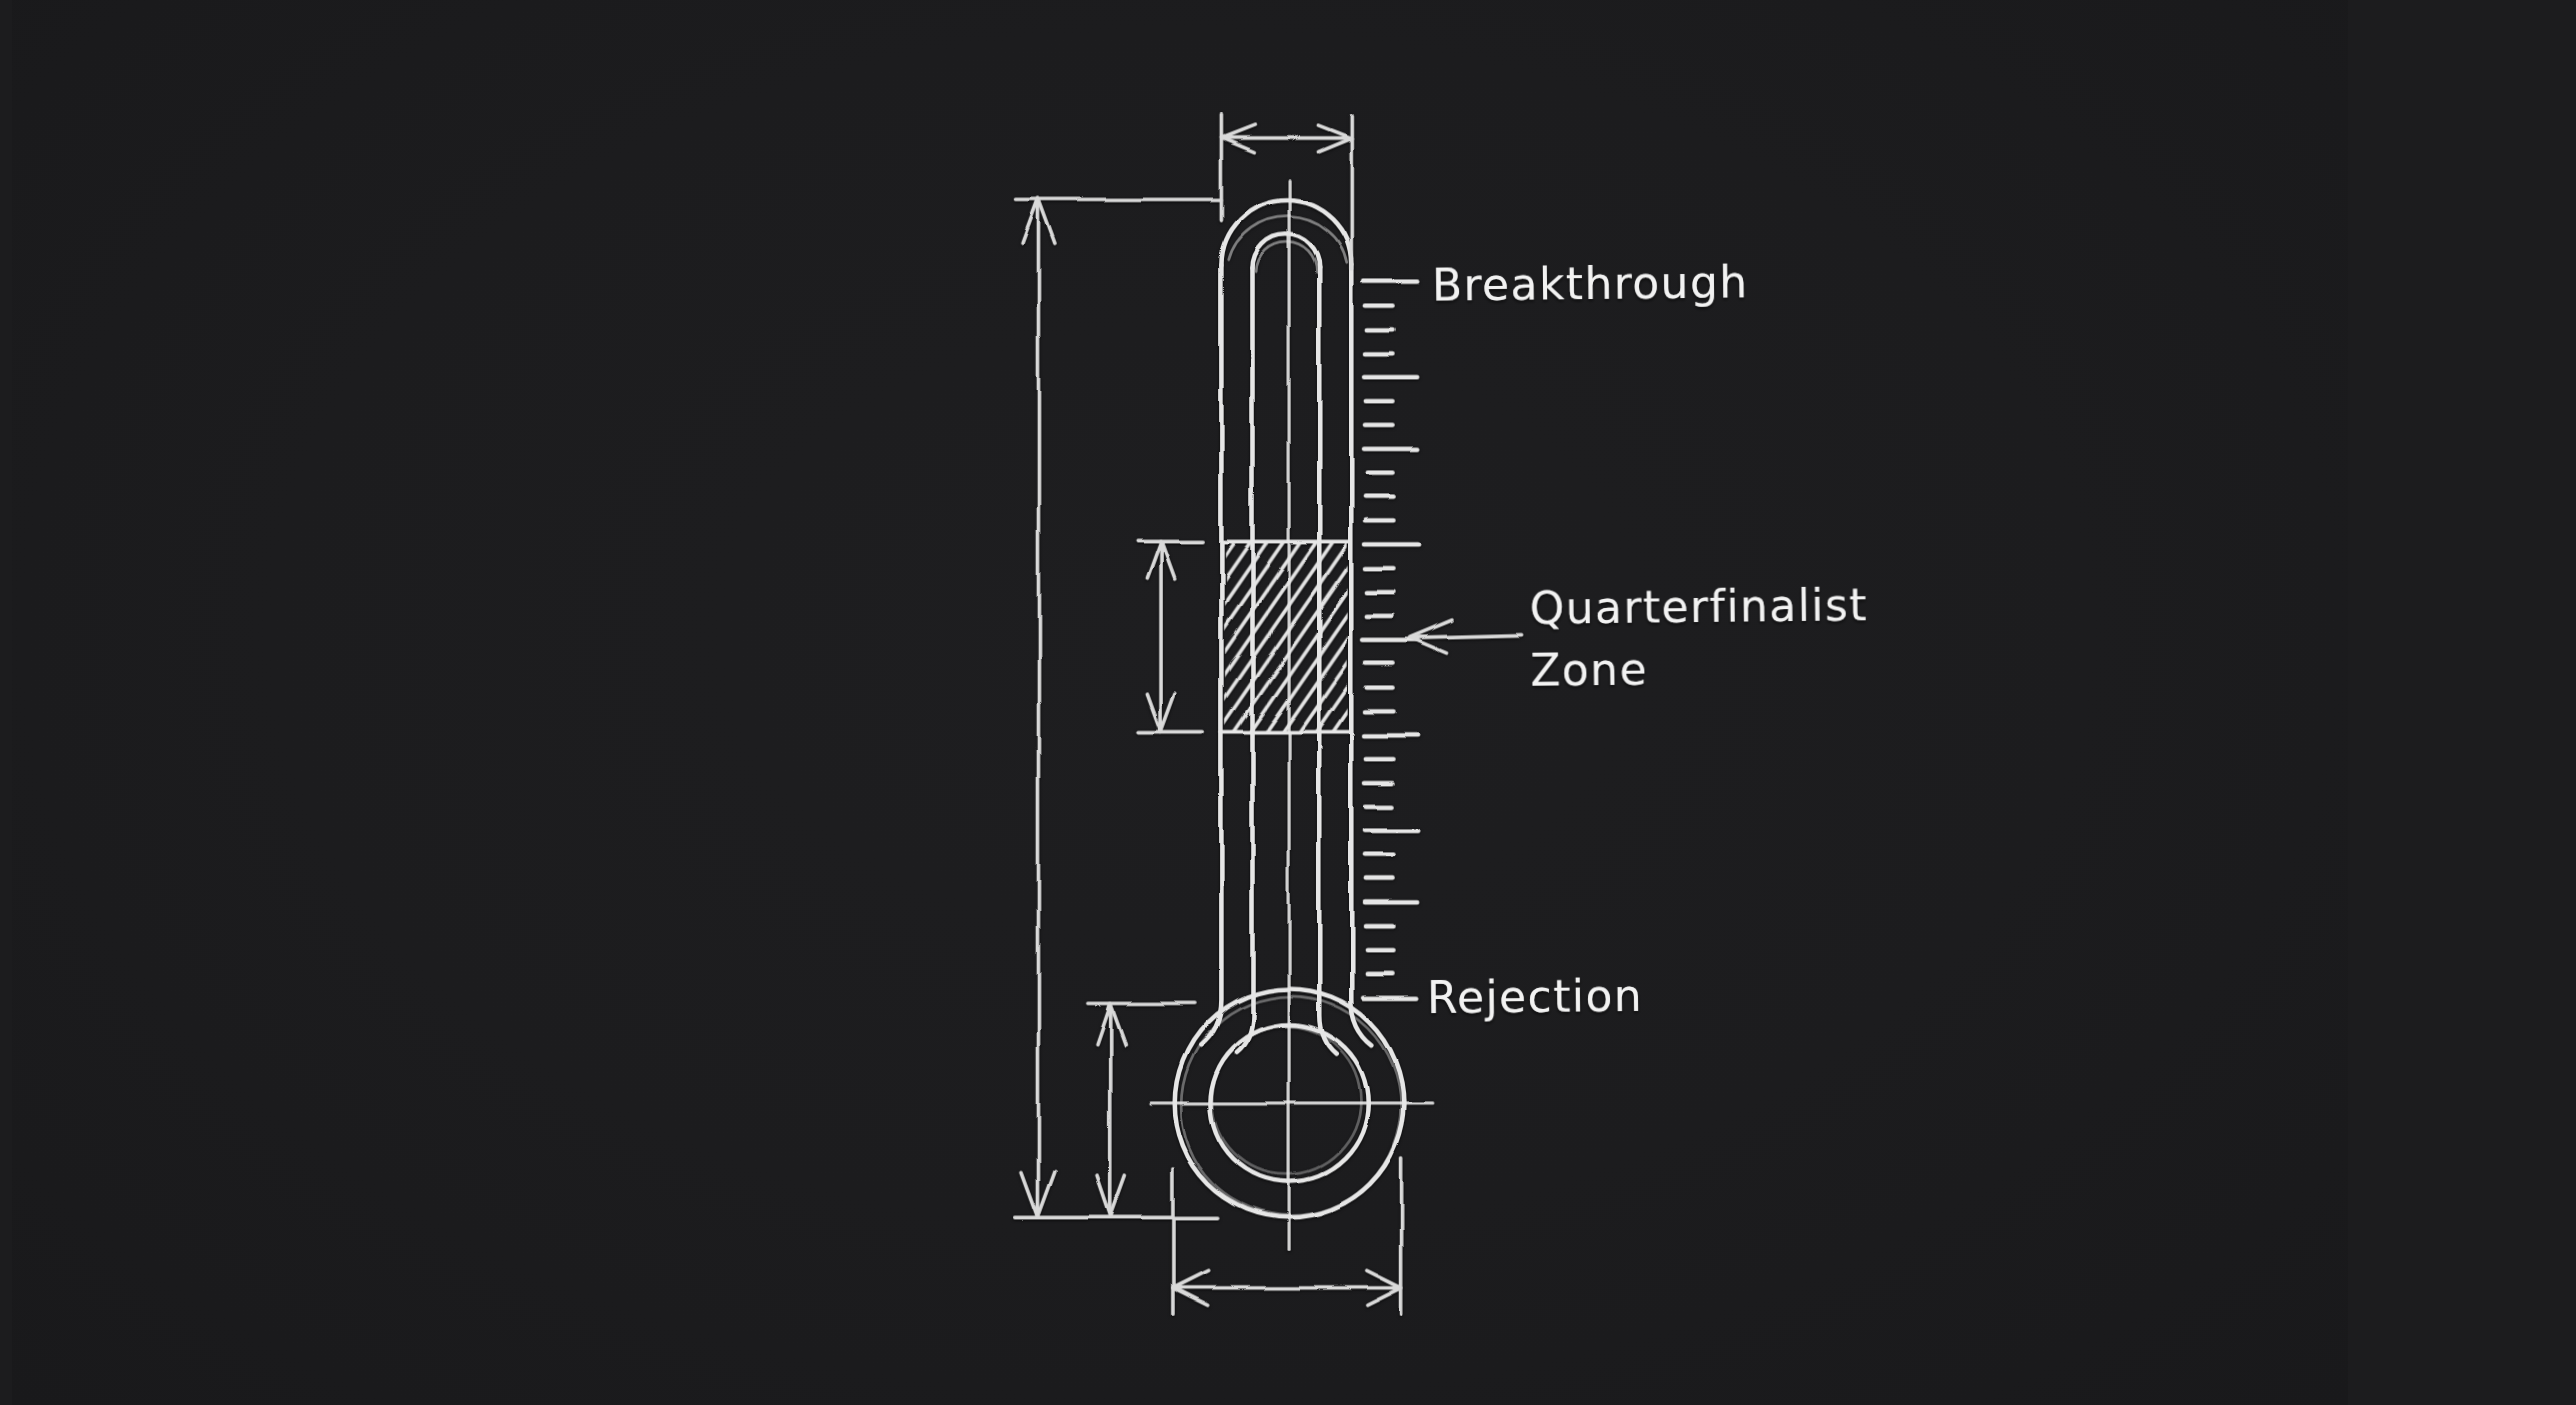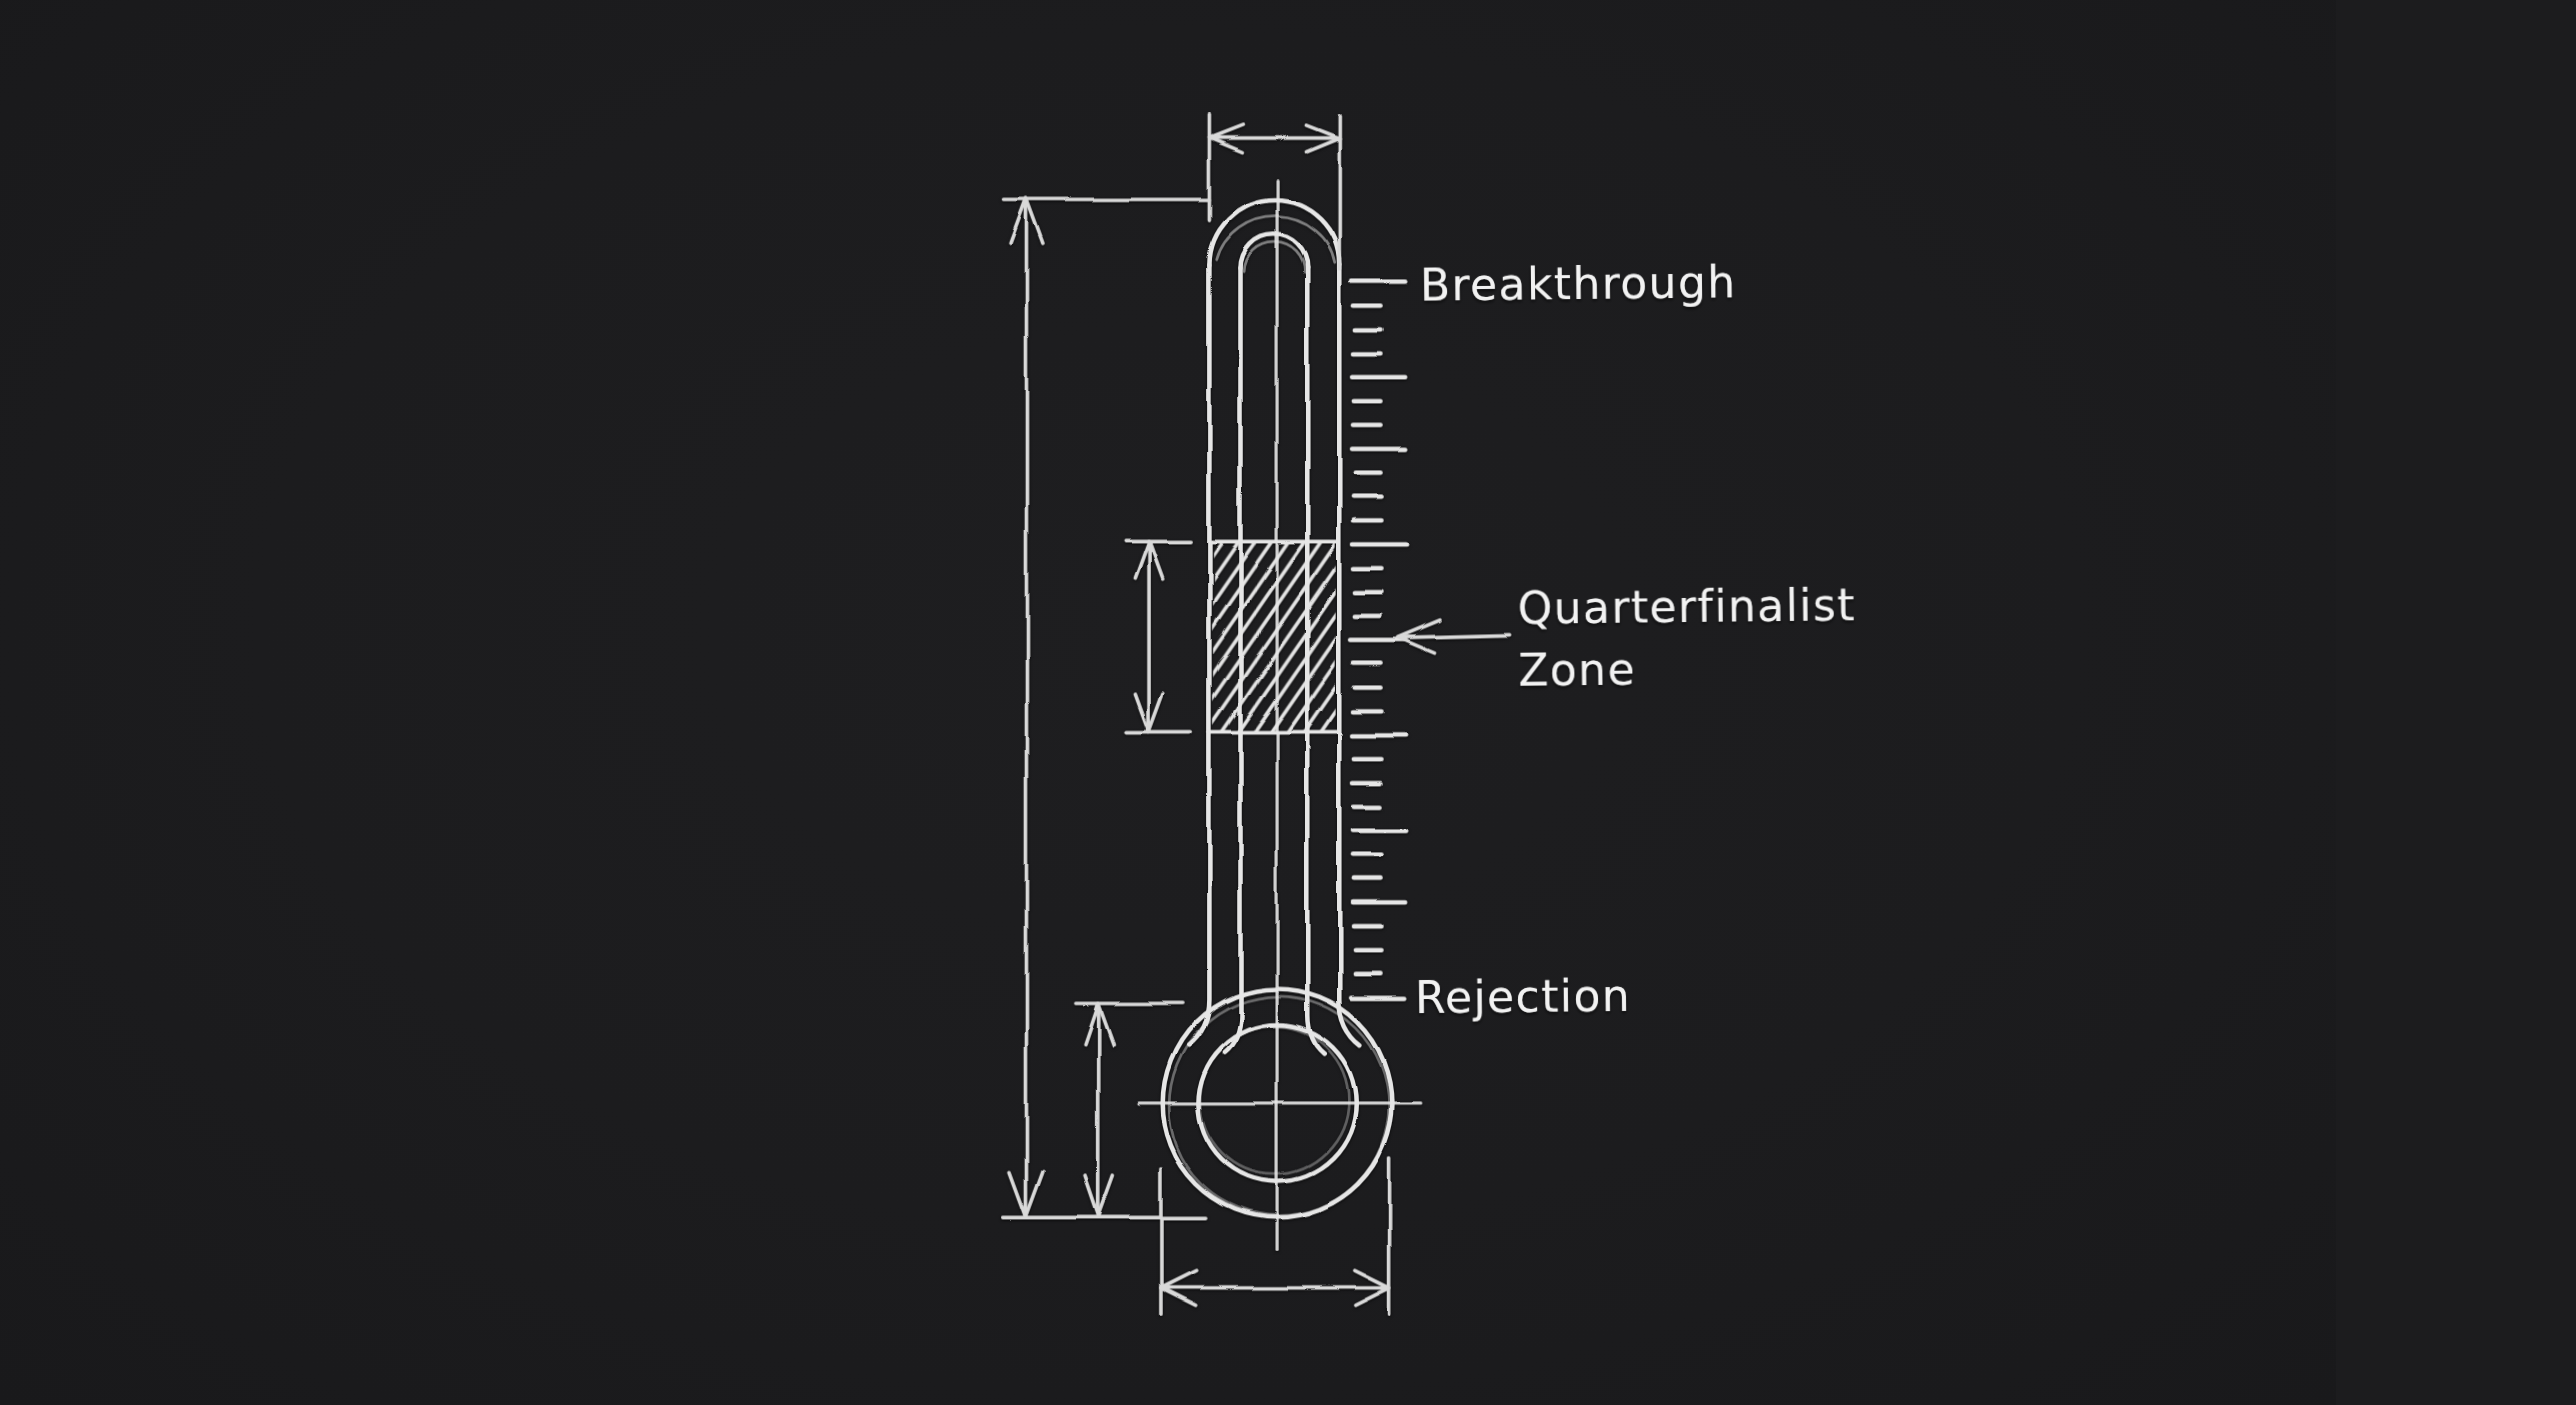--- a/index.html
+++ b/index.html
@@ -11,20 +11,21 @@
     height: 1405px;
     overflow: hidden;
     background: var(--background, #1c1c1e);
     font-family: "DejaVu Sans", sans-serif;
   }
   .stage {
     position: relative;
     width: 2336px;
     height: 1405px;
     background: radial-gradient(ellipse at 50% 45%, #1e1e20 0%, #1c1c1e 55%, #19191b 100%);
+    margin-left: 12px;
   }
   svg.sketch-svg {
     position: absolute;
     left: 0;
     top: 0;
     width: 2576px;
     height: 1405px;
     filter: drop-shadow(0 1.8px 1.8px rgba(0,0,0,0.75));
   }
   .art {

